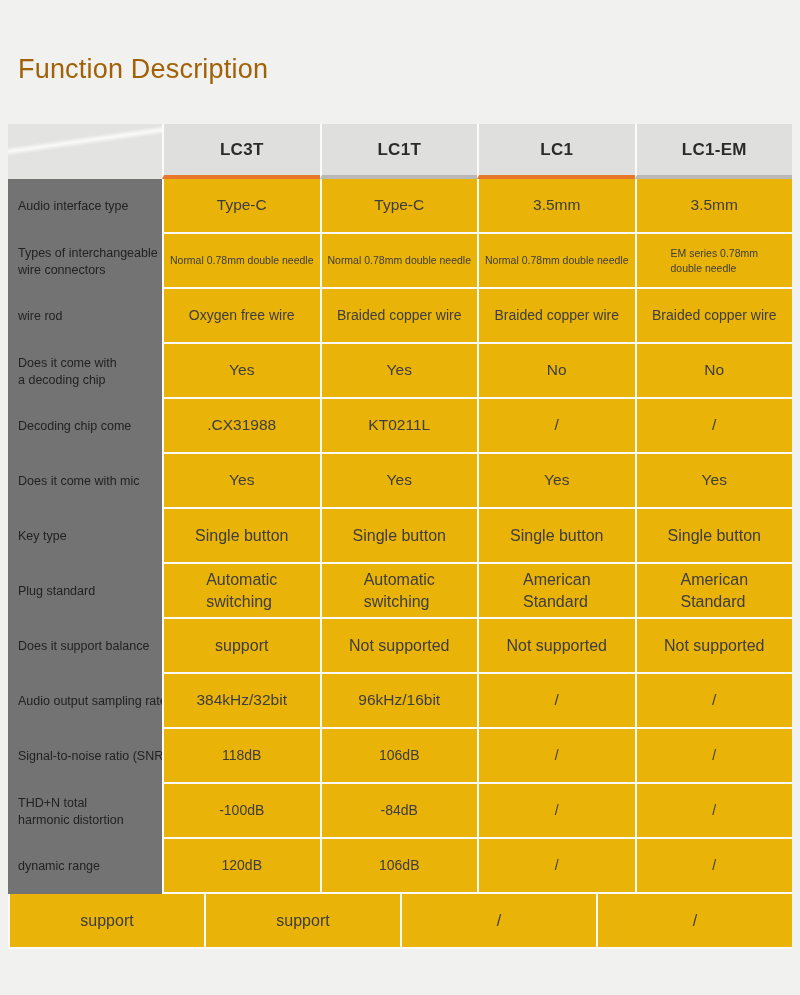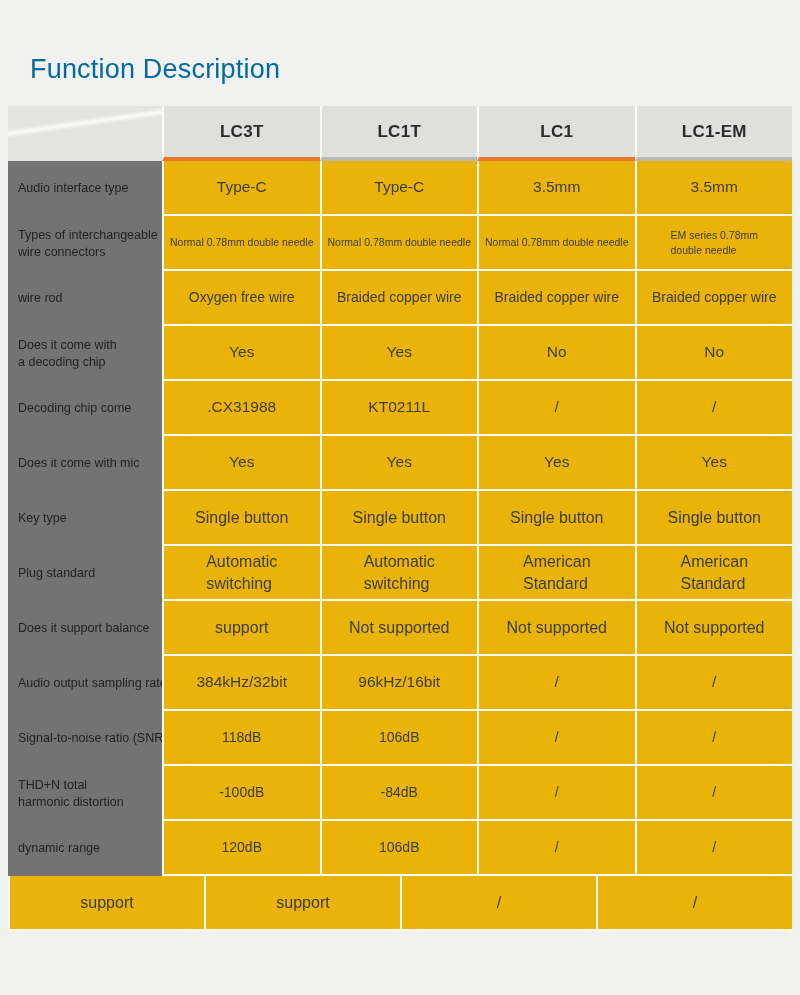--- a/index.html
+++ b/index.html
@@ -7,27 +7,27 @@
     padding: 0;
   }
   body {
     width: 800px;
     height: 995px;
     background: #f1f1ef;
     font-family: "Liberation Sans", sans-serif;
     overflow: hidden;
   }
   .page-title {
-    margin: 54px 0 0 30px;
+    margin: 54px 0 0 18px;
     font-size: 27px;
-    color: #0369a1;
+    color: #a16207;
     letter-spacing: 0.2px;
   }
   .table-wrap {
-    margin: 21px 8px 0 8px;
+    margin: 39px 8px 0 8px;
   }
   .hrow, .trow {
     display: flex;
   }
   .corner {
     width: 154px;
     height: 55px;
     flex: 0 0 154px;
     background:
       linear-gradient(172deg, rgba(255,255,255,0) 30%, rgba(251,251,249,0.95) 36%, rgba(255,255,255,0) 42%),

